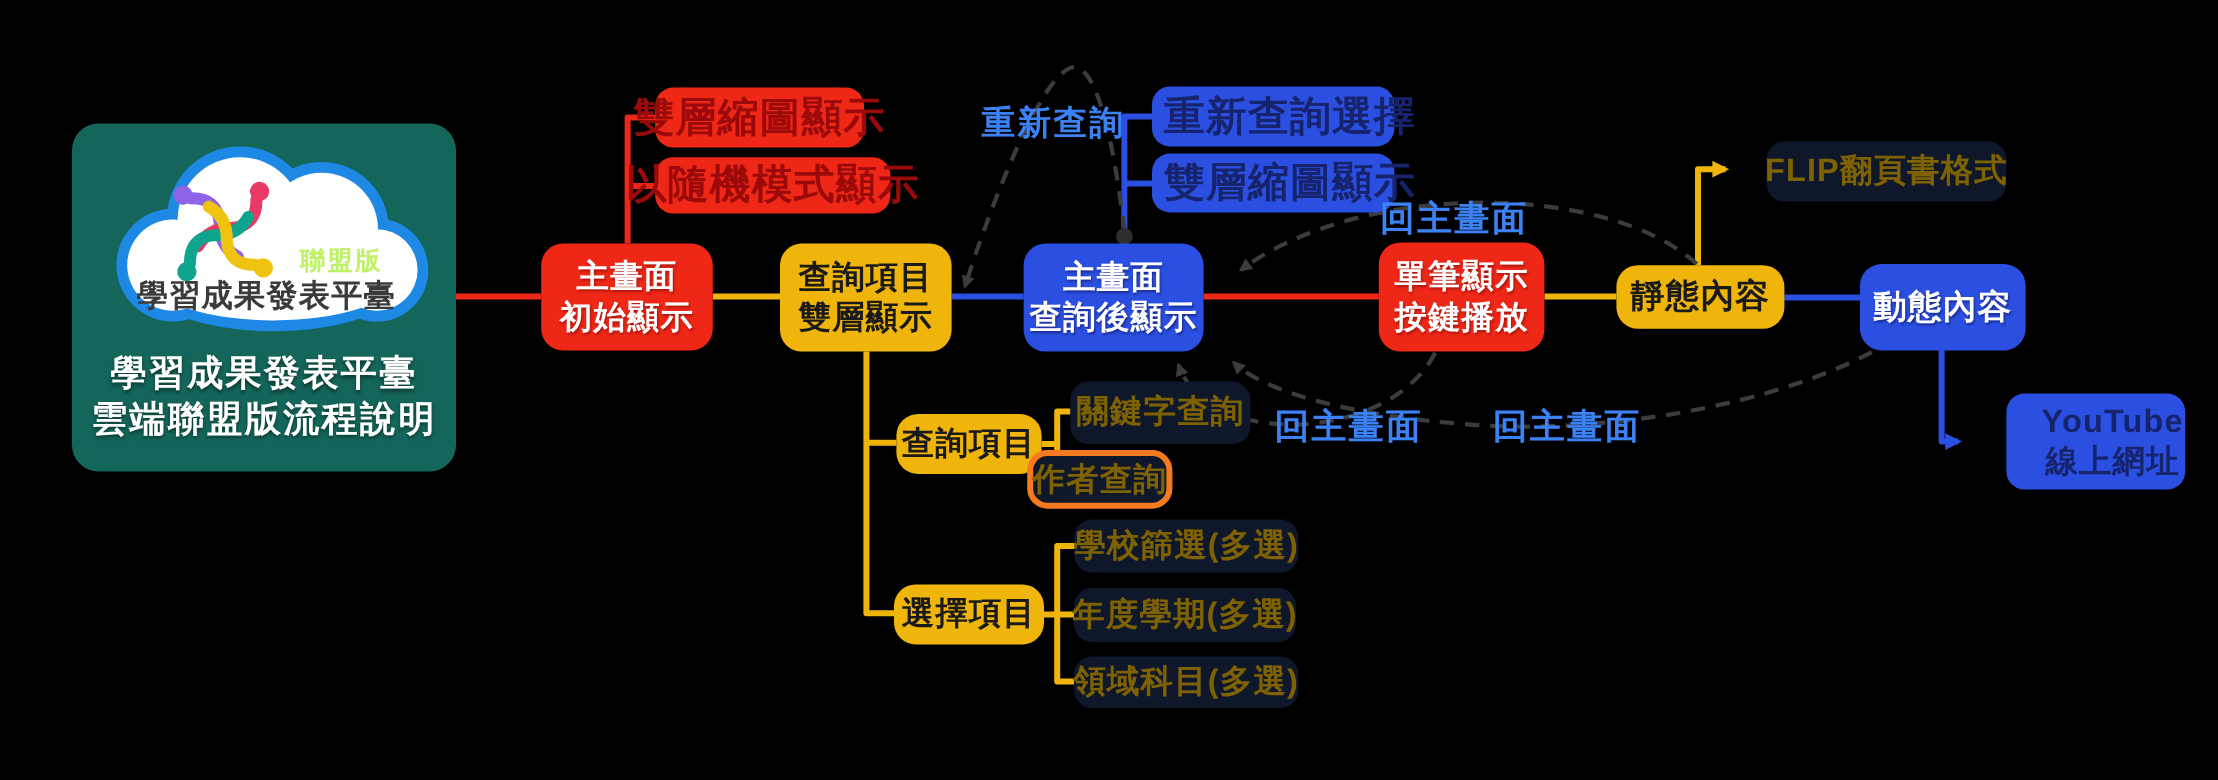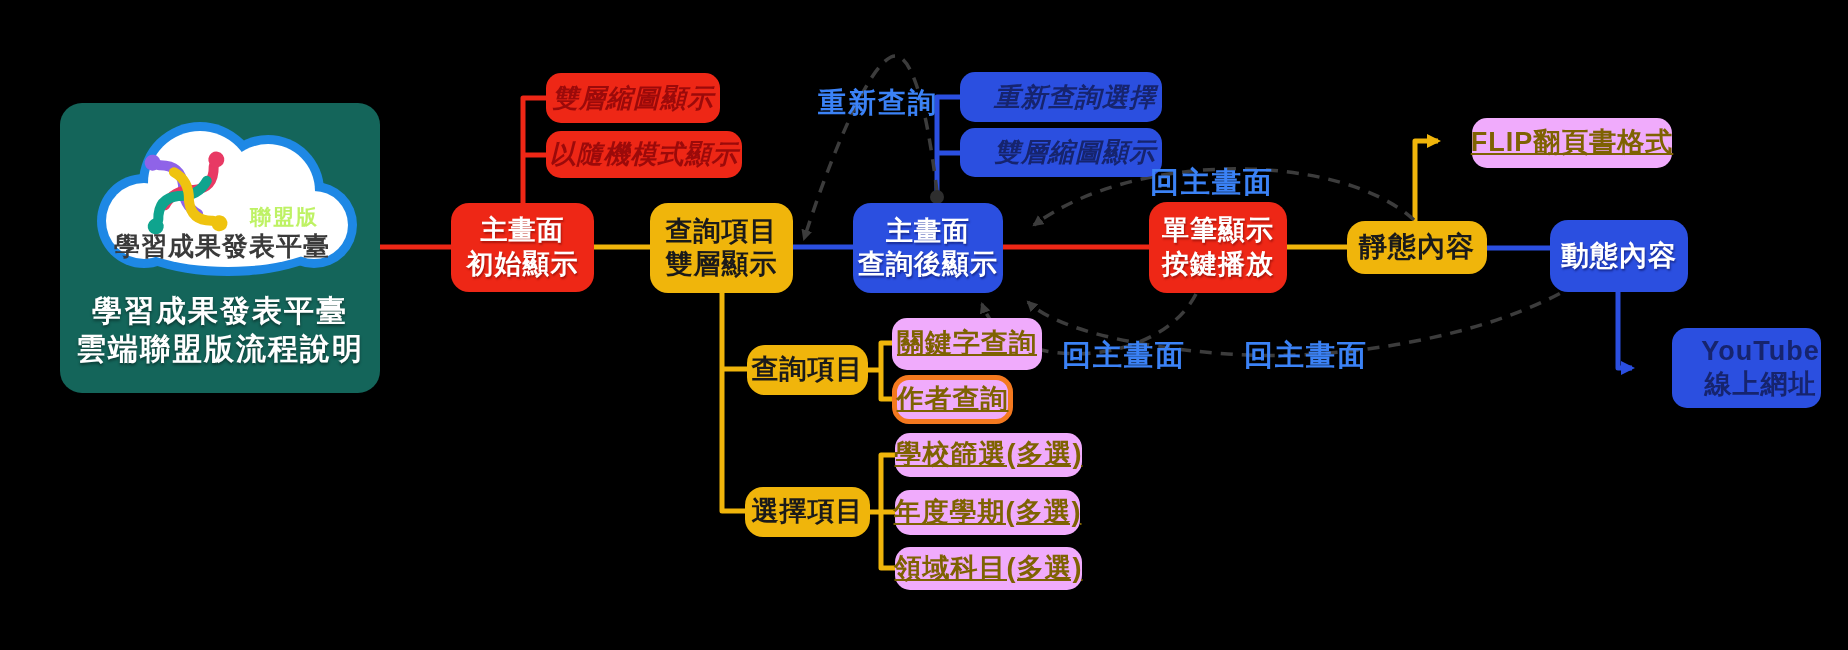--- a/index.html
+++ b/index.html
@@ -3,24 +3,24 @@
 <meta charset="utf-8">
 <style>
   html,body{margin:0;padding:0;background:#000;}
   #stage{position:relative;width:1848px;height:650px;background:#000;overflow:hidden;
          font-family:"Liberation Sans","DejaVu Sans",sans-serif;font-weight:bold;}
   .node{position:absolute;display:flex;flex-direction:column;align-items:center;justify-content:center;
         text-align:center;border-radius:18px;line-height:1.24;letter-spacing:1px;white-space:nowrap;}
   .red{background:#EE2716;color:#fff;text-shadow:1px 2px 2px rgba(90,0,0,.45);}
   .red-child{background:#EE2716;color:#9B0A0A;border-radius:15px;}
   .yellow{background:#F0B50B;color:#1A1A1A;}
-  .yellow-child{background:#f0abfc;color:#7E6202;border-radius:15px;text-decoration:underline;}
+  .yellow-child{background:#0f172a;color:#7E6202;border-radius:15px;}
   .blue{background:#2B4FE0;color:#fff;text-shadow:1px 2px 2px rgba(0,0,60,.45);}
   .blue-child{background:#2B4FE0;color:#16246E;border-radius:15px;padding-left:28px;}
-  .f27{font-size:27px;} .f26{font-size:26px;font-style:italic;} .f28{font-size:28px;}
+  .f27{font-size:27px;} .f26{font-size:34px;} .f28{font-size:28px;}
   .edge-label{position:absolute;color:#3b82f6;font-size:29px;letter-spacing:2px;white-space:nowrap;}
   #lines{position:absolute;left:0;top:0;pointer-events:none;}
   #logo-panel{position:absolute;left:60px;top:103px;width:320px;height:290px;background:#14655A;border-radius:22px;}
   .panel-title{position:absolute;width:100%;text-align:center;color:#fff;font-size:30px;letter-spacing:2px;
                text-shadow:0 2px 3px rgba(0,0,0,.45);white-space:nowrap;}
   .cloud-badge{position:absolute;left:168px;top:88px;color:#bef264;font-size:21px;letter-spacing:2px;}
   .cloud-title{position:absolute;left:0;top:114px;width:100%;text-align:center;color:#3A3A3A;font-size:26px;letter-spacing:1px;}
   #cloud-wrap{position:absolute;left:22px;top:12px;width:280px;height:172px;}
 </style>
 </head>
@@ -142,21 +142,21 @@
   <div class="node yellow-child f27" style="left:1472px;top:118px;width:200px;height:50px;">FLIP翻頁書格式</div>
 
   <div class="node blue f28" style="left:1550px;top:220px;width:138px;height:72px;">動態內容</div>
   <div class="node blue-child f27" style="left:1672px;top:328px;width:121px;height:80px;">
     <span>YouTube</span>
     <span>線上網址</span>
   </div>
 
   <div class="node yellow f27" style="left:747px;top:345px;width:121px;height:50px;">查詢項目</div>
   <div class="node yellow-child f27" style="left:892px;top:318px;width:150px;height:52px;">關鍵字查詢</div>
-  <div class="node yellow-child f27" style="left:892px;top:375px;width:121px;height:49px;border:5px solid #F4791F;box-sizing:border-box;border-radius:17px;">作者查詢</div>
+  <div class="node yellow-child f27" style="left:856px;top:375px;width:121px;height:49px;border:5px solid #F4791F;box-sizing:border-box;border-radius:17px;">作者查詢</div>
 
   <div class="node yellow f27" style="left:745px;top:487px;width:125px;height:50px;">選擇項目</div>
   <div class="node yellow-child f27" style="left:895px;top:433px;width:187px;height:44px;">學校篩選(多選)</div>
   <div class="node yellow-child f27" style="left:895px;top:490px;width:185px;height:45px;">年度學期(多選)</div>
   <div class="node yellow-child f27" style="left:895px;top:547px;width:187px;height:43px;">領域科目(多選)</div>
 
   <div class="edge-label" style="left:818px;top:84px;font-size:28px;">重新查詢</div>
   <div class="edge-label" style="left:1150px;top:163px;">回主畫面</div>
   <div class="edge-label" style="left:1062px;top:336px;">回主畫面</div>
   <div class="edge-label" style="left:1244px;top:336px;">回主畫面</div>

